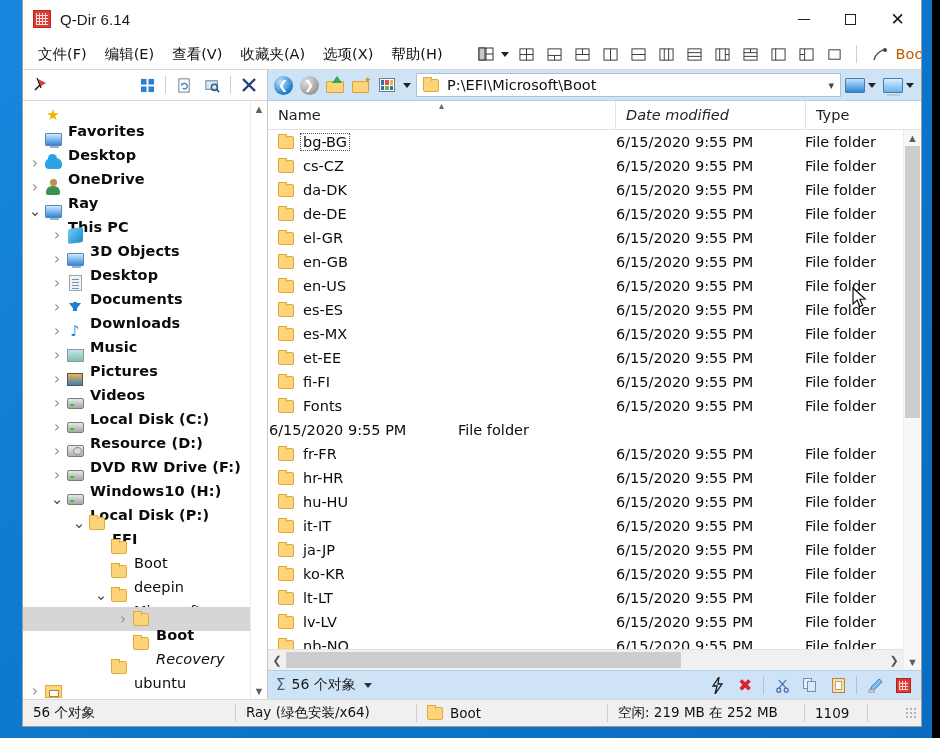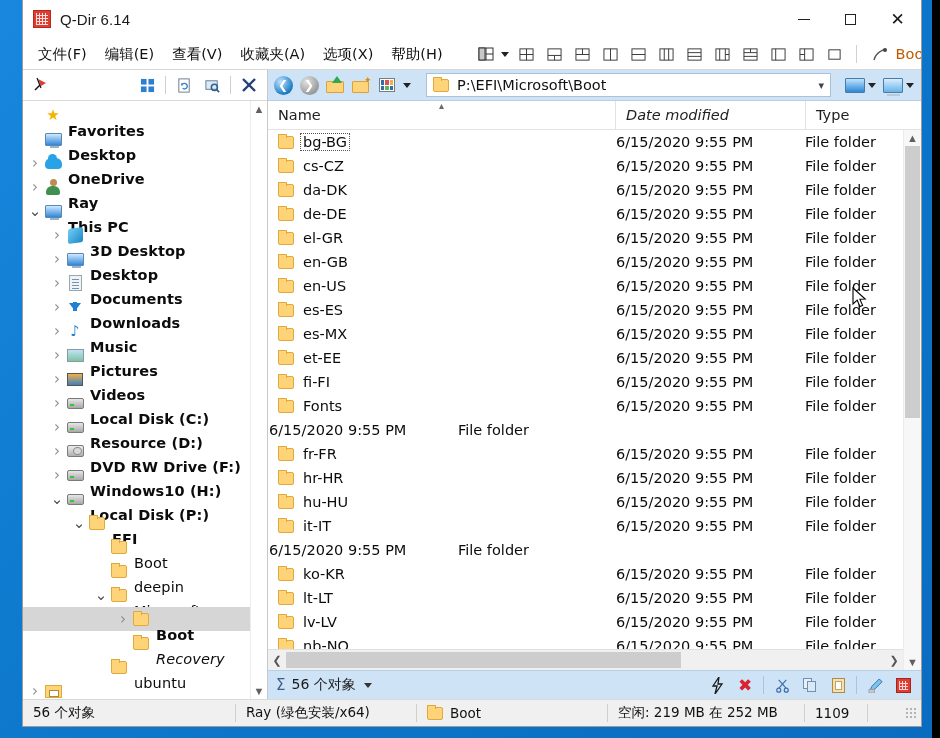--- a/index.html
+++ b/index.html
@@ -205,21 +205,21 @@
   .grid-ico{
     width:16px;height:14px;background:#fff;border:1px solid #7b7b7b;box-sizing:border-box;
     display:grid;grid-template-columns:repeat(3,1fr);grid-template-rows:repeat(2,1fr);gap:1px;padding:1px;
   }
   .grid-ico i{background:#2f6fae;display:block;}
   .grid-ico i:nth-child(2){background:#d9534f;}
   .grid-ico i:nth-child(3){background:#f0ad4e;}
   .grid-ico i:nth-child(5){background:#5cb85c;}
   .addr-field{
     flex:1;height:24px;background:#fff;border:1px solid #a9c2da;box-sizing:border-box;
-    display:flex;align-items:center;margin:0 12px;min-width:0;
+    display:flex;align-items:center;margin:0 2px;min-width:0;
   }
   .addr-text{
     font-size:14.5px;color:#111;margin-left:8px;white-space:nowrap;overflow:hidden;
     font-family:"DejaVu Sans","Liberation Sans",sans-serif;
   }
   .addr-caret{margin-left:auto;margin-right:6px;color:#444;font-size:11px;}
   .mon-btn{display:flex;align-items:center;margin:0 2px;}
   .mon-ico{
     width:20px;height:15px;background:linear-gradient(#bfe4ff,#2b86d6);
     border:1px solid #4a7ba8;box-sizing:border-box;border-radius:1px;position:relative;
@@ -533,21 +533,21 @@
               <span class="ti">
                 <span class="ic-monitor"></span>
               </span>
               <span class="tlabel">This PC</span>
             </div>
             <div class="tnode" style="padding-left: 26px;">
               <span class="tw" style="font-size: 15px;">›</span>
               <span class="ti">
                 <span class="ic-cube"></span>
               </span>
-              <span class="tlabel">3D Desktop</span>
+              <span class="tlabel">3D Objects</span>
             </div>
             <div class="tnode" style="padding-left: 26px;">
               <span class="tw" style="font-size: 15px;">›</span>
               <span class="ti">
                 <span class="ic-monitor"></span>
               </span>
               <span class="tlabel">Desktop</span>
             </div>
             <div class="tnode" style="padding-left: 26px;">
               <span class="tw" style="font-size: 15px;">›</span>
@@ -875,20 +875,24 @@
               </div>
               <div class="row">
                 <div class="cell-name">
                   <span class="ic-folder"></span>
                   <span class="nm">it-IT</span>
                 </div>
                 <div class="cell-date">6/15/2020 9:55 PM</div>
                 <div class="cell-type">File folder</div>
               </div>
               <div class="row">
+                <div class="cell-name">
+                  <span class="ic-folder"></span>
+                  <span class="nm">ja-JP</span>
+                </div>
                 <div class="cell-date">6/15/2020 9:55 PM</div>
                 <div class="cell-type">File folder</div>
               </div>
               <div class="row">
                 <div class="cell-name">
                   <span class="ic-folder"></span>
                   <span class="nm">ko-KR</span>
                 </div>
                 <div class="cell-date">6/15/2020 9:55 PM</div>
                 <div class="cell-type">File folder</div>

